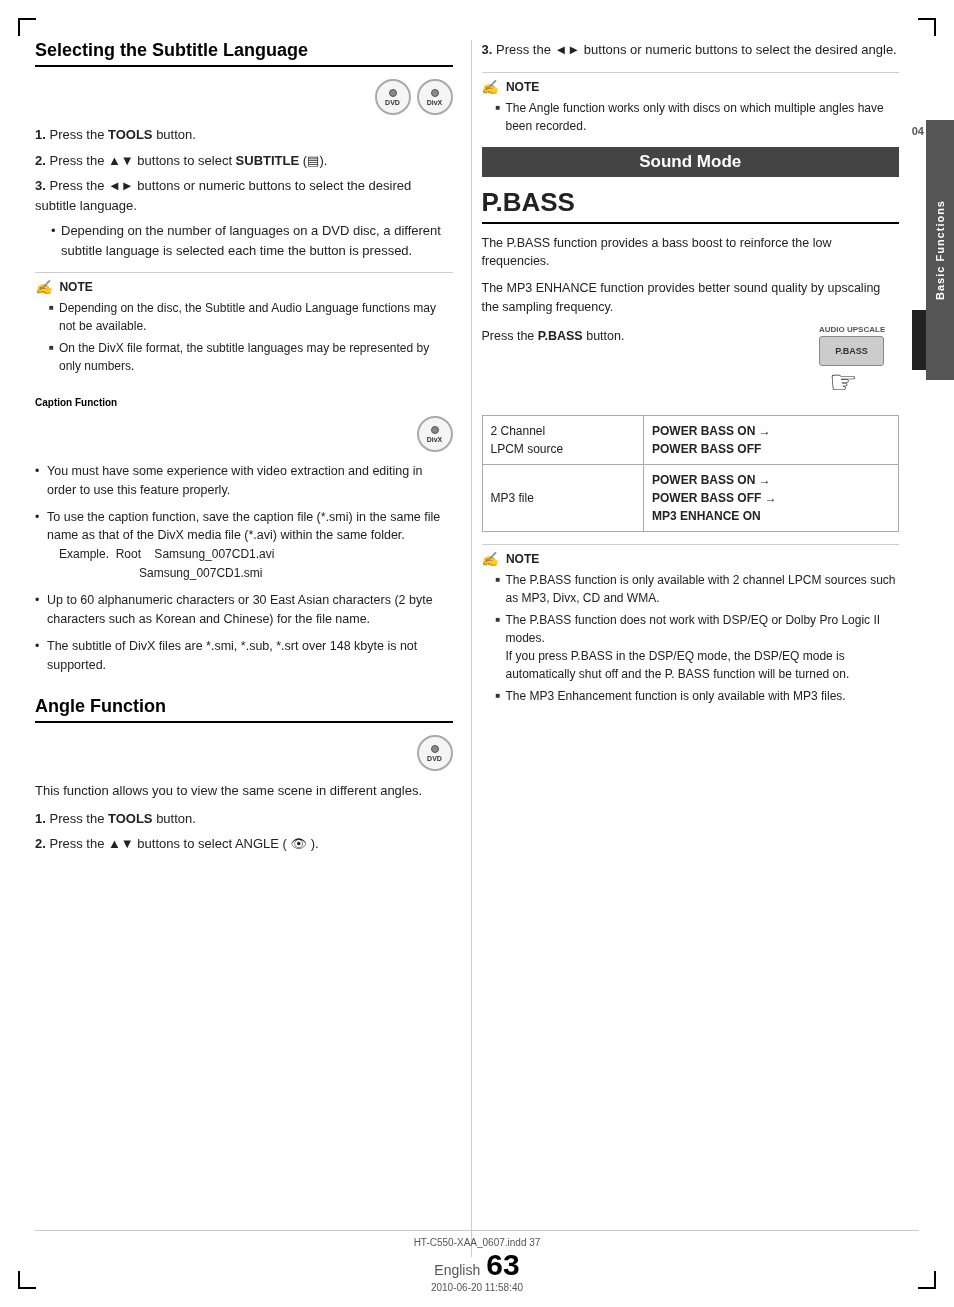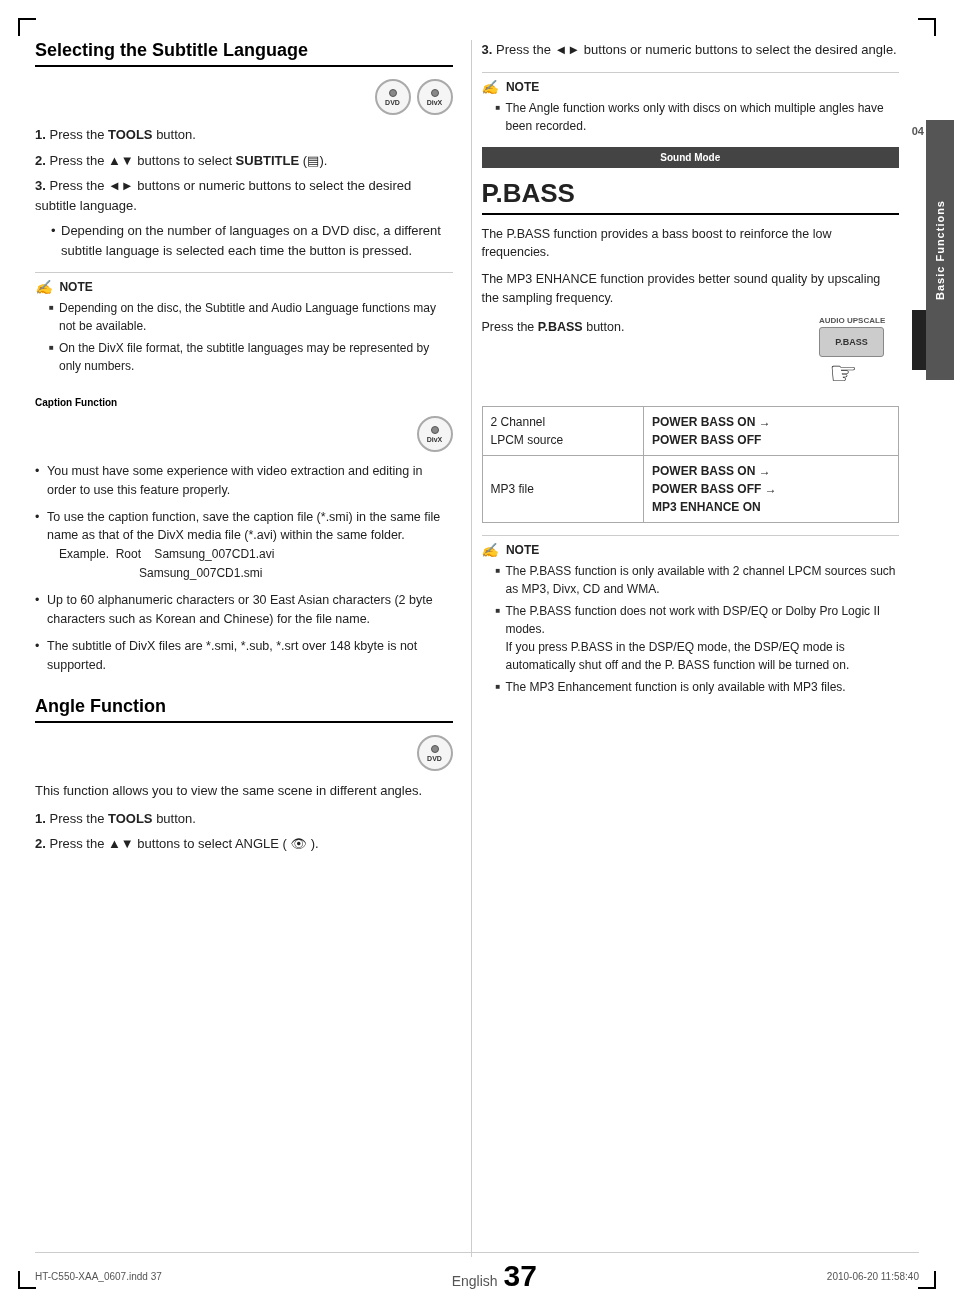--- a/index.html
+++ b/index.html
@@ -236,21 +236,21 @@
       margin-bottom: 6px;
       line-height: 1.5;
     }
 
     
     .sound-mode-bar {
       background: #444;
       color: #fff;
       text-align: center;
       padding: 5px 12px;
-      font-size: 10px;
+      font-size: 17px;
       font-weight: bold;
       margin: 12px 0 10px 0;
     }
 
     .pbass-title {
       font-size: 26px;
       font-weight: bold;
       border-bottom: 2px solid #000;
       padding-bottom: 4px;
       margin-bottom: 10px;
@@ -332,20 +332,21 @@
       bottom: 14px;
       left: 35px;
       right: 35px;
       display: flex;
       justify-content: space-between;
       align-items: center;
       font-size: 10px;
       color: #555;
       border-top: 1px solid #ccc;
       padding-top: 6px;
+      flex-direction: column;
     }
 
     .page-number-area {
       display: flex;
       align-items: baseline;
       gap: 6px;
     }
 
     .page-lang {
       font-size: 14px;
@@ -540,16 +541,16 @@
     </div>
 
   </div>
 
 </div>
 
 <div class="page-footer">
   <span>HT-C550-XAA_0607.indd   37</span>
   <div class="page-number-area">
     <span class="page-lang">English</span>
-    <span class="page-num">37</span>
+    <span class="page-num">63</span>
   </div>
   <span>2010-06-20   11:58:40</span>
 </div>
 
 </body></html>

